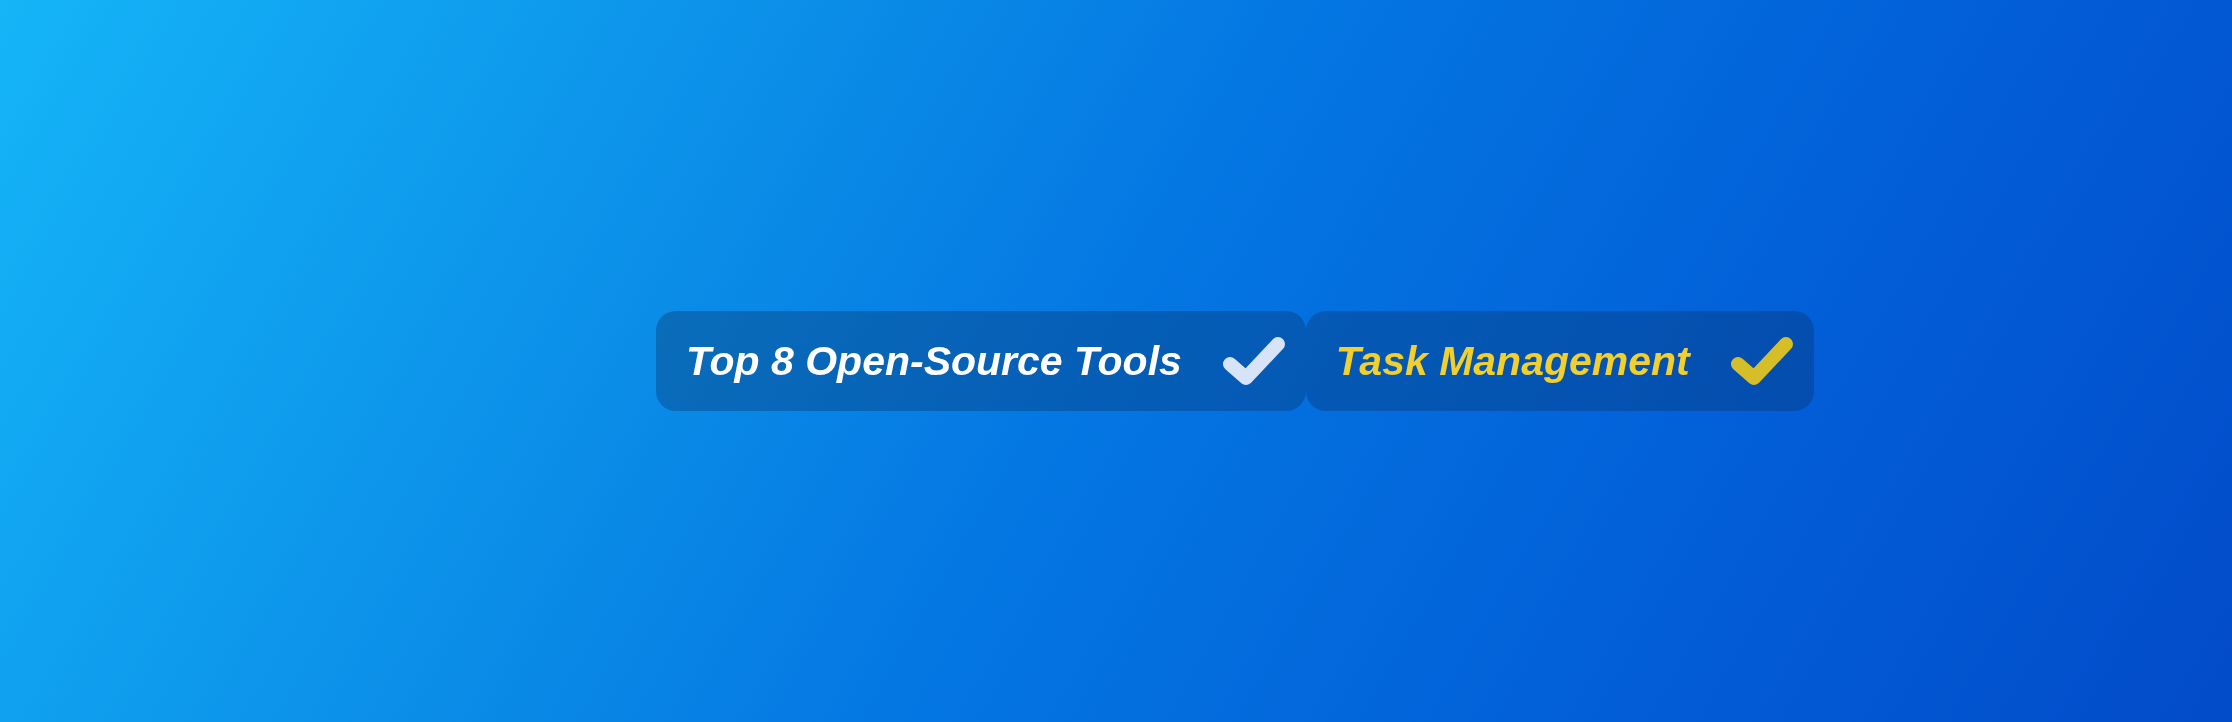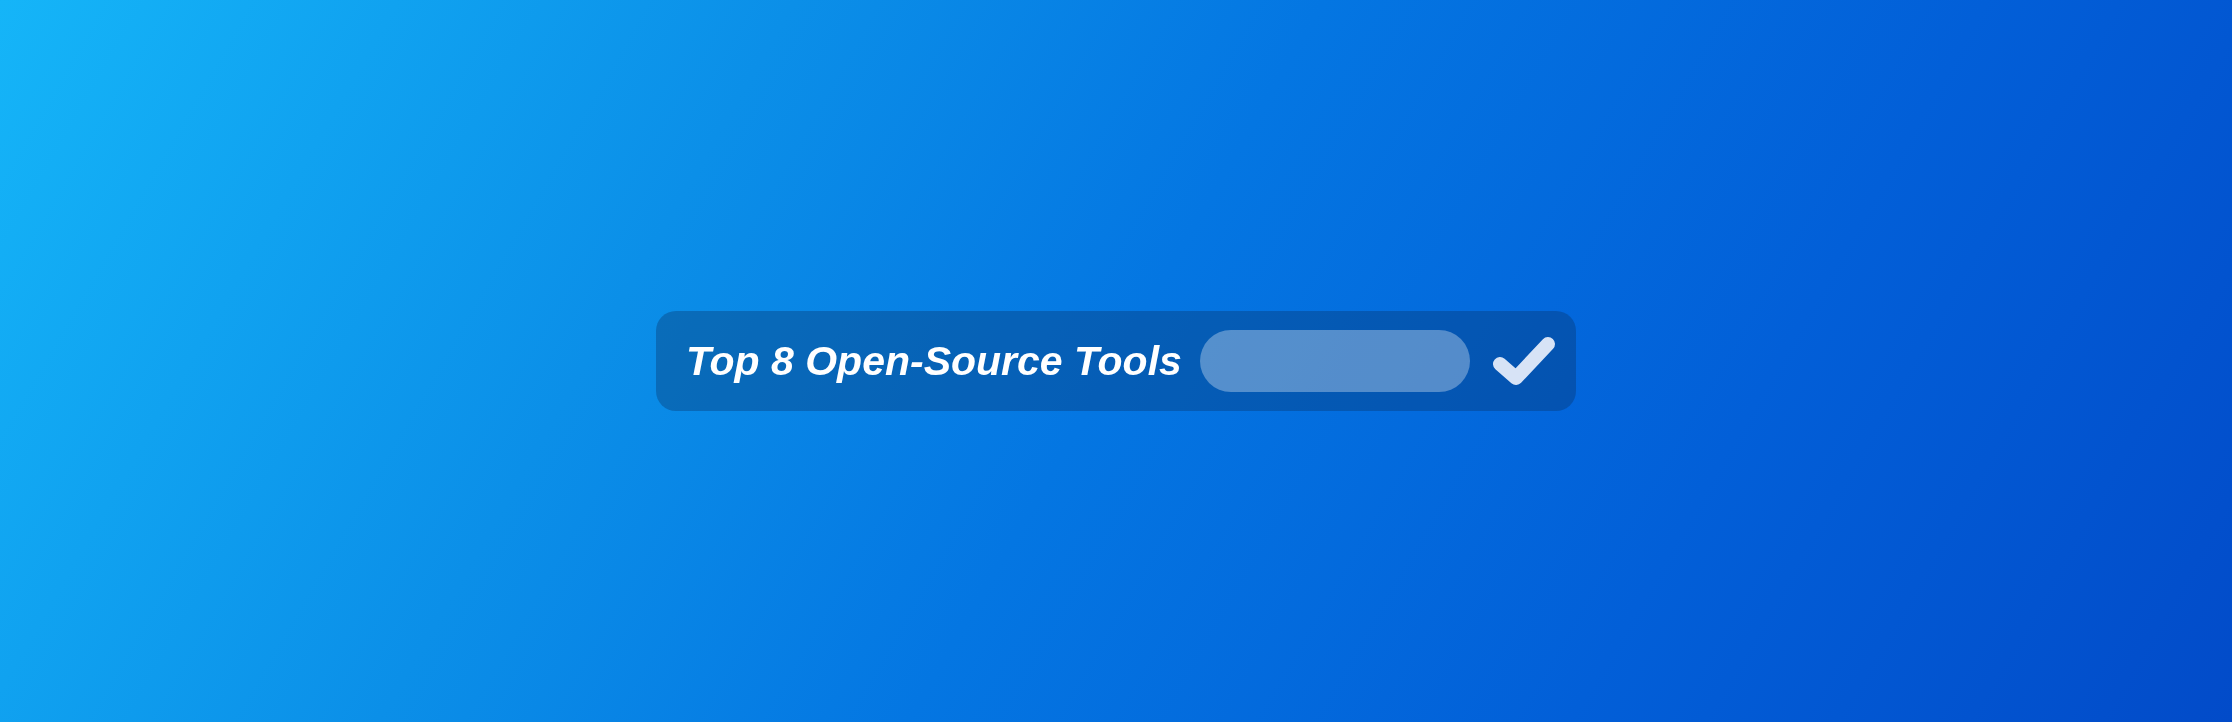--- a/index.html
+++ b/index.html
@@ -11,21 +11,21 @@
   width: 2232px;
   height: 722px;
   background: linear-gradient(120deg, #15b5f8 0%, #0b8fe8 30%, #0476e2 50%, #025fd8 75%, #024bc9 100%);
   display: flex;
   align-items: center;
   justify-content: center;
   font-family: -apple-system, BlinkMacSystemFont, "Segoe UI", Helvetica, Arial, sans-serif;
 }
 .stack {
   display: flex;
-  flex-direction: column;
+  flex-direction: row;
   width: 920px;
 }
 .row {
   display: flex;
   align-items: center;
   height: 100px;
   background: rgba(10, 50, 100, 0.35);
   border-radius: 20px;
   padding: 14px 18px 14px 30px;
   gap: 18px;
@@ -77,14 +77,23 @@
     <span class="label">Top 8 Open-Source Tools</span>
     <div class="fill"></div>
     <div class="check check-light">
       <svg viewBox="0 0 70 70">
           <path class="check-path" d="M12 38 L28 52 L60 18"></path>
         </svg>
     </div>
   </div>
 
 
+  <div class="row">
+    <span class="label accent">Task Management</span>
+    <div class="fill"></div>
+    <div class="check check-gold">
+      <svg viewBox="0 0 70 70">
+          <path class="check-path" d="M12 38 L28 52 L60 18"></path>
+        </svg>
+    </div>
+  </div>
 
 </div>
 
 </body></html>

